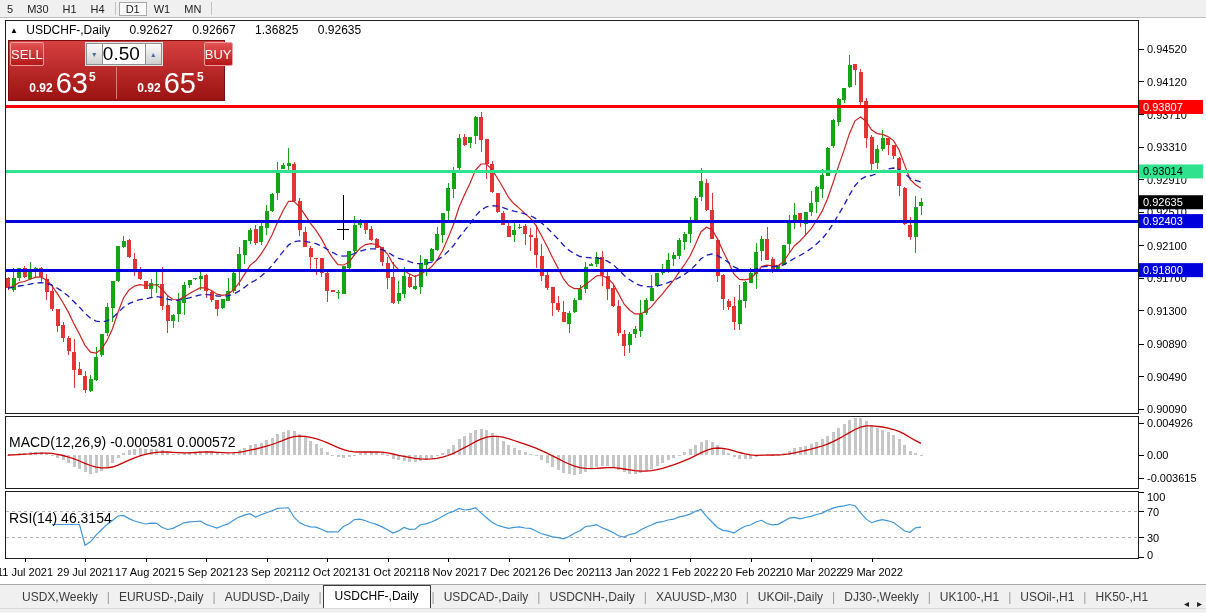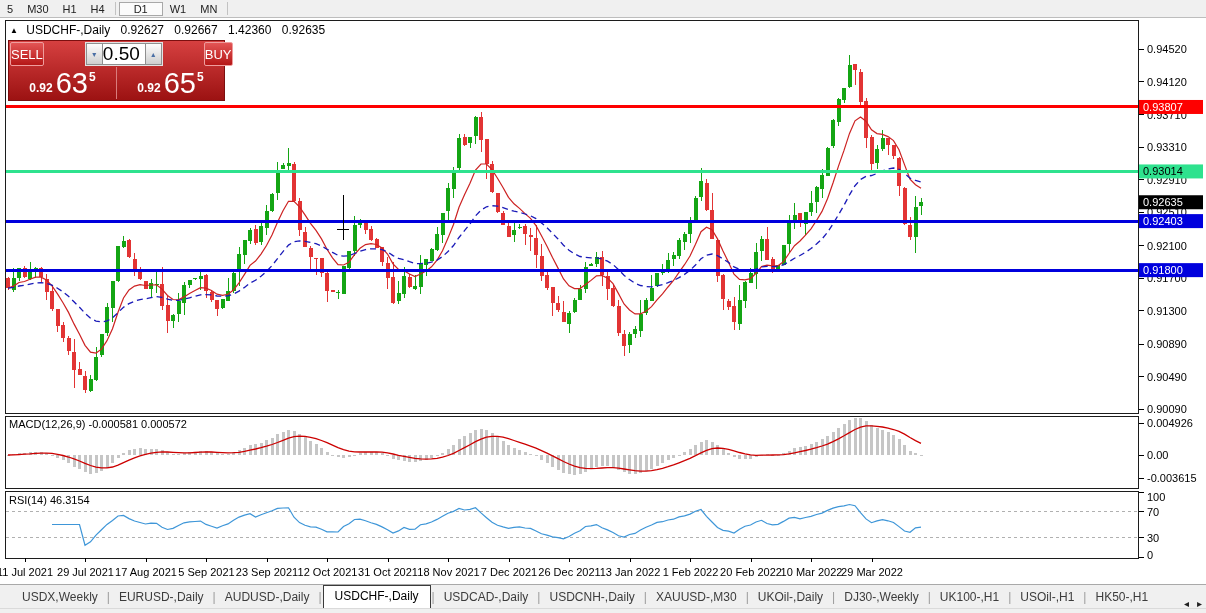--- a/index.html
+++ b/index.html
@@ -4,46 +4,46 @@
 <style>
   html,body{margin:0;padding:0;background:#fff;}
   .app{position:relative;width:1206px;height:613px;background:#fff;overflow:hidden;
        font-family:"Liberation Sans",sans-serif;-webkit-font-smoothing:antialiased;}
   svg#chart{position:absolute;left:0;top:0;z-index:1;}
   
   .toolbar{position:absolute;left:0;top:0;width:1206px;height:18px;background:#f0f0f0;
            border-bottom:1px solid #bdbdbd;display:flex;align-items:center;font-size:11px;
            color:#222;z-index:5;box-sizing:border-box;}
   .tf{padding:1px 7px;cursor:default;}
-  .tf.active{background:#fbfbfb;border:1px solid #a8a8a8;padding:0 14px;}
+  .tf.active{background:#fbfbfb;border:1px solid #a8a8a8;padding:0 6px;}
   .tbsep{width:1px;height:13px;background:#c2c2c2;margin:0 3px;}
   
   .title{position:absolute;left:10px;top:23px;font-size:12px;color:#000;z-index:4;white-space:nowrap;}
   .title .tri{font-size:8px;margin-right:5px;vertical-align:1px;}
-  .title .num{margin-left:7px;}
+  .title .num{margin-left:16px;}
   
   .widget{position:absolute;left:8px;top:40px;width:217px;height:61px;z-index:4;
           background:linear-gradient(180deg,#d64040,#9c1212);border:1px solid #7c0f0f;box-sizing:border-box;}
   .wtop{display:flex;height:26px;align-items:stretch;gap:40px;}
   .btn-trade{width:64px;display:flex;align-items:center;justify-content:center;color:#fff;
              font-size:13px;background:linear-gradient(180deg,#e35555,#b51717);
              border:1px solid #ef9d9d;border-radius:2px;margin:1px;cursor:default;}
   .wmid{flex:1;display:flex;background:#e3e3e3;align-items:stretch;padding:1px;margin:1px 0;}
   .spin{width:15px;background:linear-gradient(#fdfdfd,#cfcfcf);border:1px solid #8f8f8f;
         color:#4a6fa5;font-size:8px;display:flex;align-items:center;justify-content:center;cursor:default;}
   .vol{flex:1;background:#fff;border-top:1px solid #8f8f8f;border-bottom:1px solid #8f8f8f;
        font-size:19px;color:#000;display:flex;align-items:center;justify-content:flex-end;padding-right:5px;}
   .wbot{display:flex;height:32px;}
   .half{flex:1;display:flex;align-items:center;justify-content:center;color:#fff;cursor:default;}
   .half+.half{border-left:1px solid #d97c7c;}
   .pbase{font-size:12px;font-weight:bold;margin-right:3px;margin-top:9px;}
   .pbig{font-size:29px;line-height:28px;text-align:right;}
   .psup{font-size:12px;font-weight:bold;margin-top:-12px;margin-left:1px;}
   
-  .indlabel{position:absolute;font-size:11px;color:#000;z-index:4;white-space:nowrap;}
+  .indlabel{position:absolute;font-size:14px;color:#000;z-index:4;white-space:nowrap;margin-top:16px;}
   
   .tabbar{position:absolute;left:0;top:584px;width:1206px;height:24px;background:#f0f0f0;
           border-top:1px solid #a9a9a9;display:flex;align-items:flex-end;font-size:12px;color:#3c3c3c;
           z-index:5;box-sizing:border-box;overflow:hidden;padding-left:14px;padding-right:46px;}
   .tab{padding:3px 8px 4px;white-space:nowrap;cursor:default;}
   .tab.active{background:#fff;border:1px solid #3a3a3a;border-bottom:none;color:#000;padding:3px 11px 5px;}
   .sep{color:#9a9a9a;padding:3px 1px 4px;}
   .arrows{position:absolute;right:4px;bottom:4px;display:flex;gap:8px;color:#222;font-size:10px;z-index:6;}
   .statusbar{position:absolute;left:0;top:608px;width:1206px;height:5px;background:#f0f0f0;
              border-top:1px solid #dadada;box-sizing:border-box;}
@@ -682,21 +682,21 @@
     <span class="tf">W1</span>
     <span class="tf">MN</span>
     <span class="tbsep"></span>
   </div>
 
   <div class="title">
     <span class="tri">▲</span>
     <span>USDCHF-,Daily</span>
     <span class="num">0.92627</span>
     <span class="num">0.92667</span>
-    <span class="num">1.42360</span>
+    <span class="num">1.36825</span>
     <span class="num">0.92635</span>
   </div>
 
   <div class="widget">
     <div class="wtop">
       <div class="btn-trade">SELL</div>
       <div class="wmid">
         <div class="spin">▾</div>
         <div class="vol">0.50</div>
         <div class="spin">▴</div>

